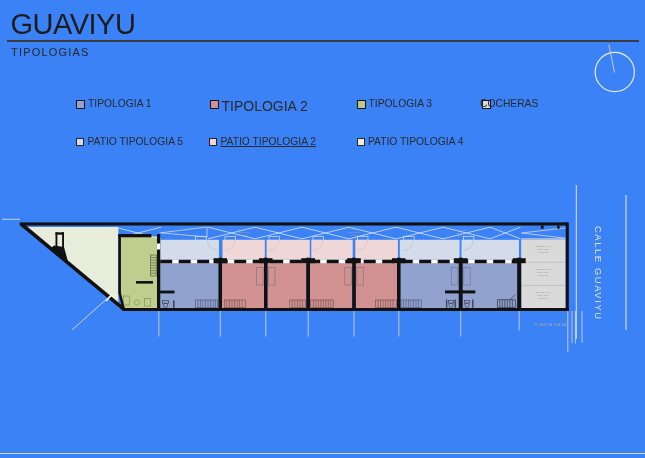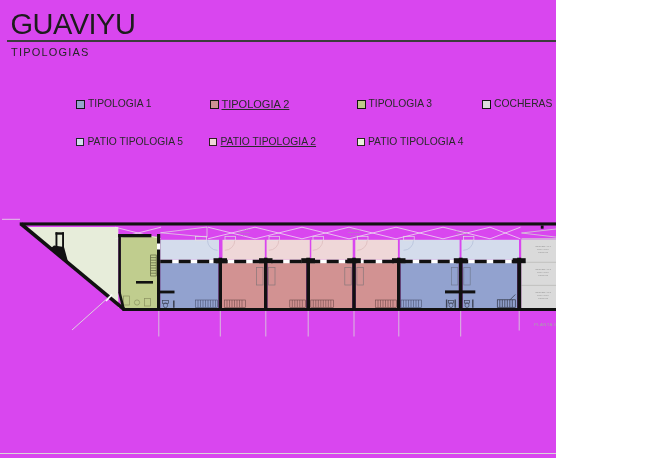--- a/index.html
+++ b/index.html
@@ -1,44 +1,44 @@
 <!DOCTYPE html>
 <html><head>
 <meta charset="utf-8">
 <style>
   html,body{margin:0;padding:0;background:#ffffff;}
-  #page{position:relative;width:556px;height:458px;background:#d946ef;overflow:hidden;
+  #page{position:relative;width:645px;height:458px;background:#3b82f6;overflow:hidden;
         font-family:"Liberation Sans", sans-serif;}
   .abs{position:absolute;}
 </style>
 </head>
 <body>
 <div id="page">
 
   <div class="abs" style="left:10.5px;top:8.4px;font-size:29px;color:#1c1c1c;letter-spacing:-0.5px;">GUAVIYU</div>
 
   <div class="abs" style="left:7px;top:40px;width:632px;height:1.6px;background:#3c3c3c;"></div>
 
   <div class="abs" style="left:11px;top:46px;font-size:11px;color:#262626;letter-spacing:1.2px;">TIPOLOGIAS</div>
 
   <div class="abs" style="left:76px;top:100px;width:7px;height:7px;background:#95a3cd;border:1.3px solid #14141c;"></div>
 
   <div class="abs" style="left:88px;top:97.5px;font-size:10.3px;color:#2a2a2a;">TIPOLOGIA 1</div>
 
   <div class="abs" style="left:209.5px;top:100px;width:7px;height:7px;background:#cf9193;border:1.3px solid #1c1414;"></div>
 
-  <div class="abs" style="left:221.5px;top:97.5px;font-size:11px;color:#2a2a2a;text-decoration:underline;">TIPOLOGIA 2</div>
+  <div class="abs" style="left:221.5px;top:97.5px;font-size:14px;color:#2a2a2a;">TIPOLOGIA 2</div>
 
   <div class="abs" style="left:356.5px;top:100px;width:7px;height:7px;background:#bdc888;border:1.3px solid #14160e;"></div>
 
   <div class="abs" style="left:368.5px;top:97.5px;font-size:10.3px;color:#2a2a2a;text-align:right;">TIPOLOGIA 3</div>
 
   <div class="abs" style="left:481.5px;top:100px;width:7px;height:7px;background:#dcdcdc;border:1.3px solid #141414;"></div>
 
-  <div class="abs" style="left:494px;top:97.5px;font-size:10.3px;color:#2a2a2a;">COCHERAS</div>
+  <div class="abs" style="left:480px;top:97.5px;font-size:10.3px;color:#2a2a2a;">COCHERAS</div>
 
   <div class="abs" style="left:76px;top:138px;width:6px;height:6px;background:#d4dcec;border:1.2px solid #20242e;"></div>
 
   <div class="abs" style="left:87.5px;top:135.5px;font-size:10.3px;color:#2a2a2a;">PATIO TIPOLOGIA 5</div>
 
   <div class="abs" style="left:209px;top:138px;width:6px;height:6px;background:#efd7d9;border:1.2px solid #2e2020;"></div>
 
   <div class="abs" style="left:220.5px;top:135.5px;font-size:10.3px;color:#2a2a2a;text-decoration:underline;">PATIO TIPOLOGIA 2</div>
 
   <div class="abs" style="left:356.5px;top:138px;width:6px;height:6px;background:#e9efdb;border:1.2px solid #26281c;"></div>

